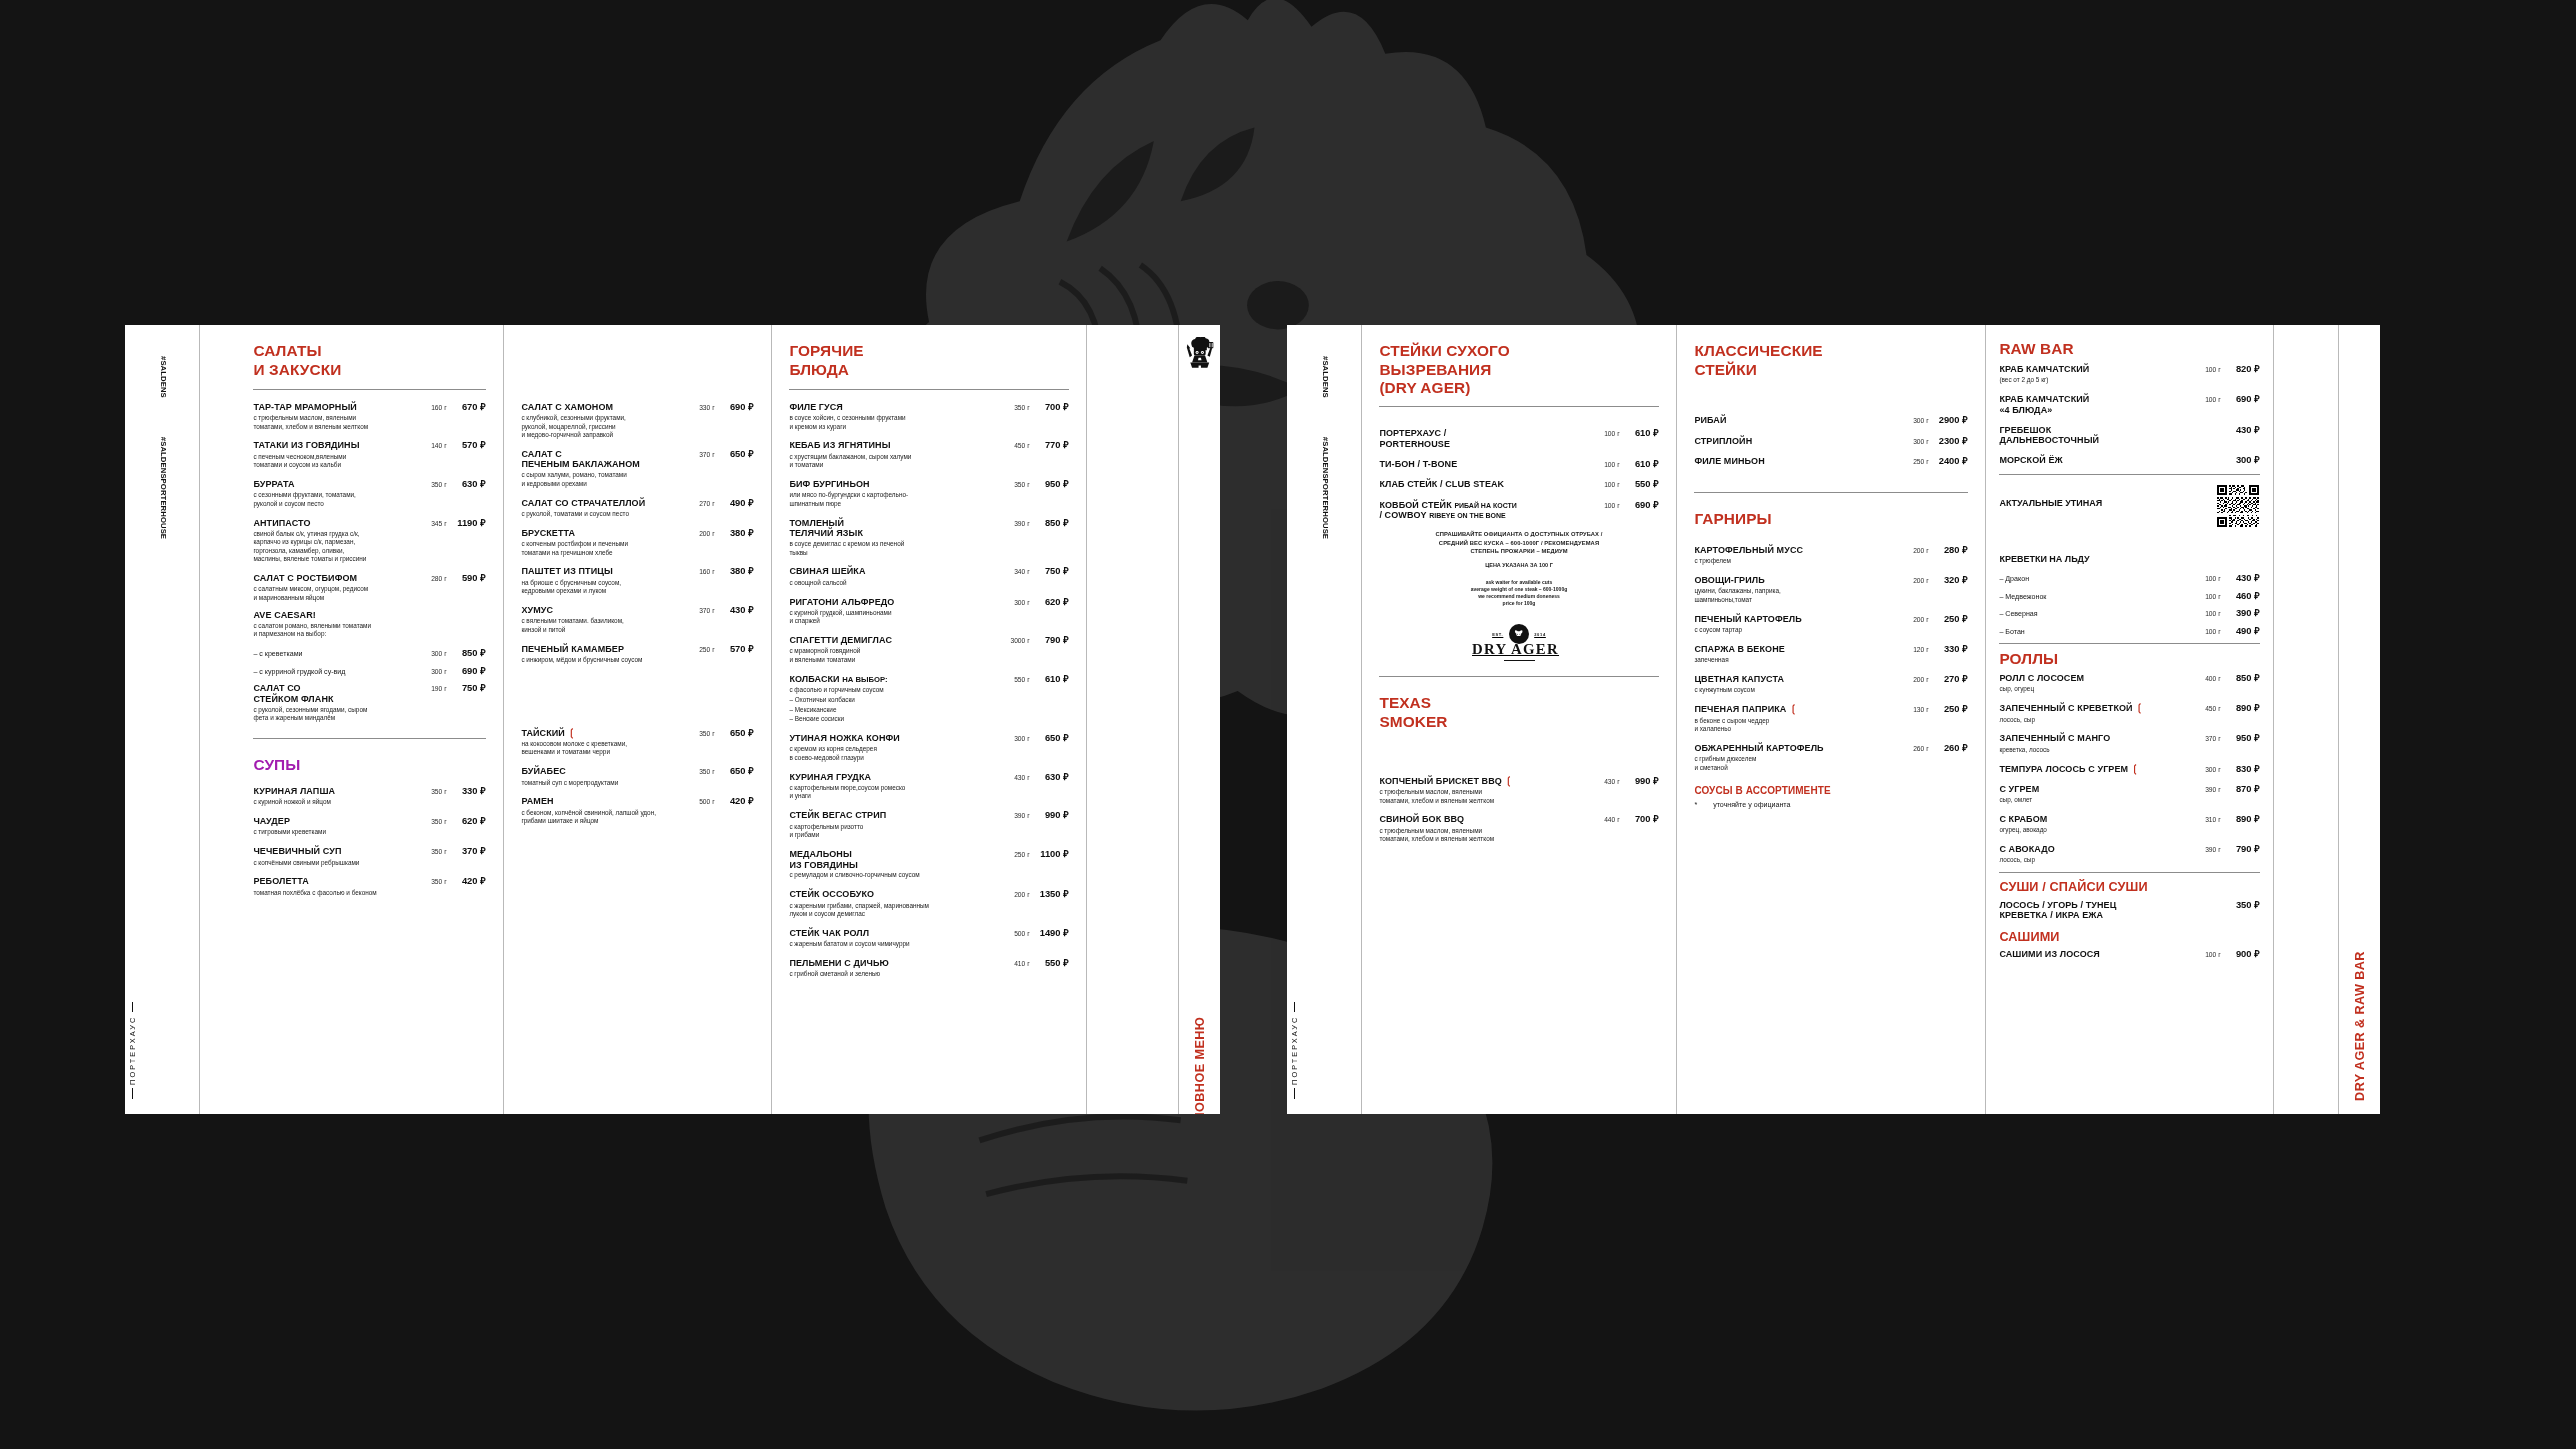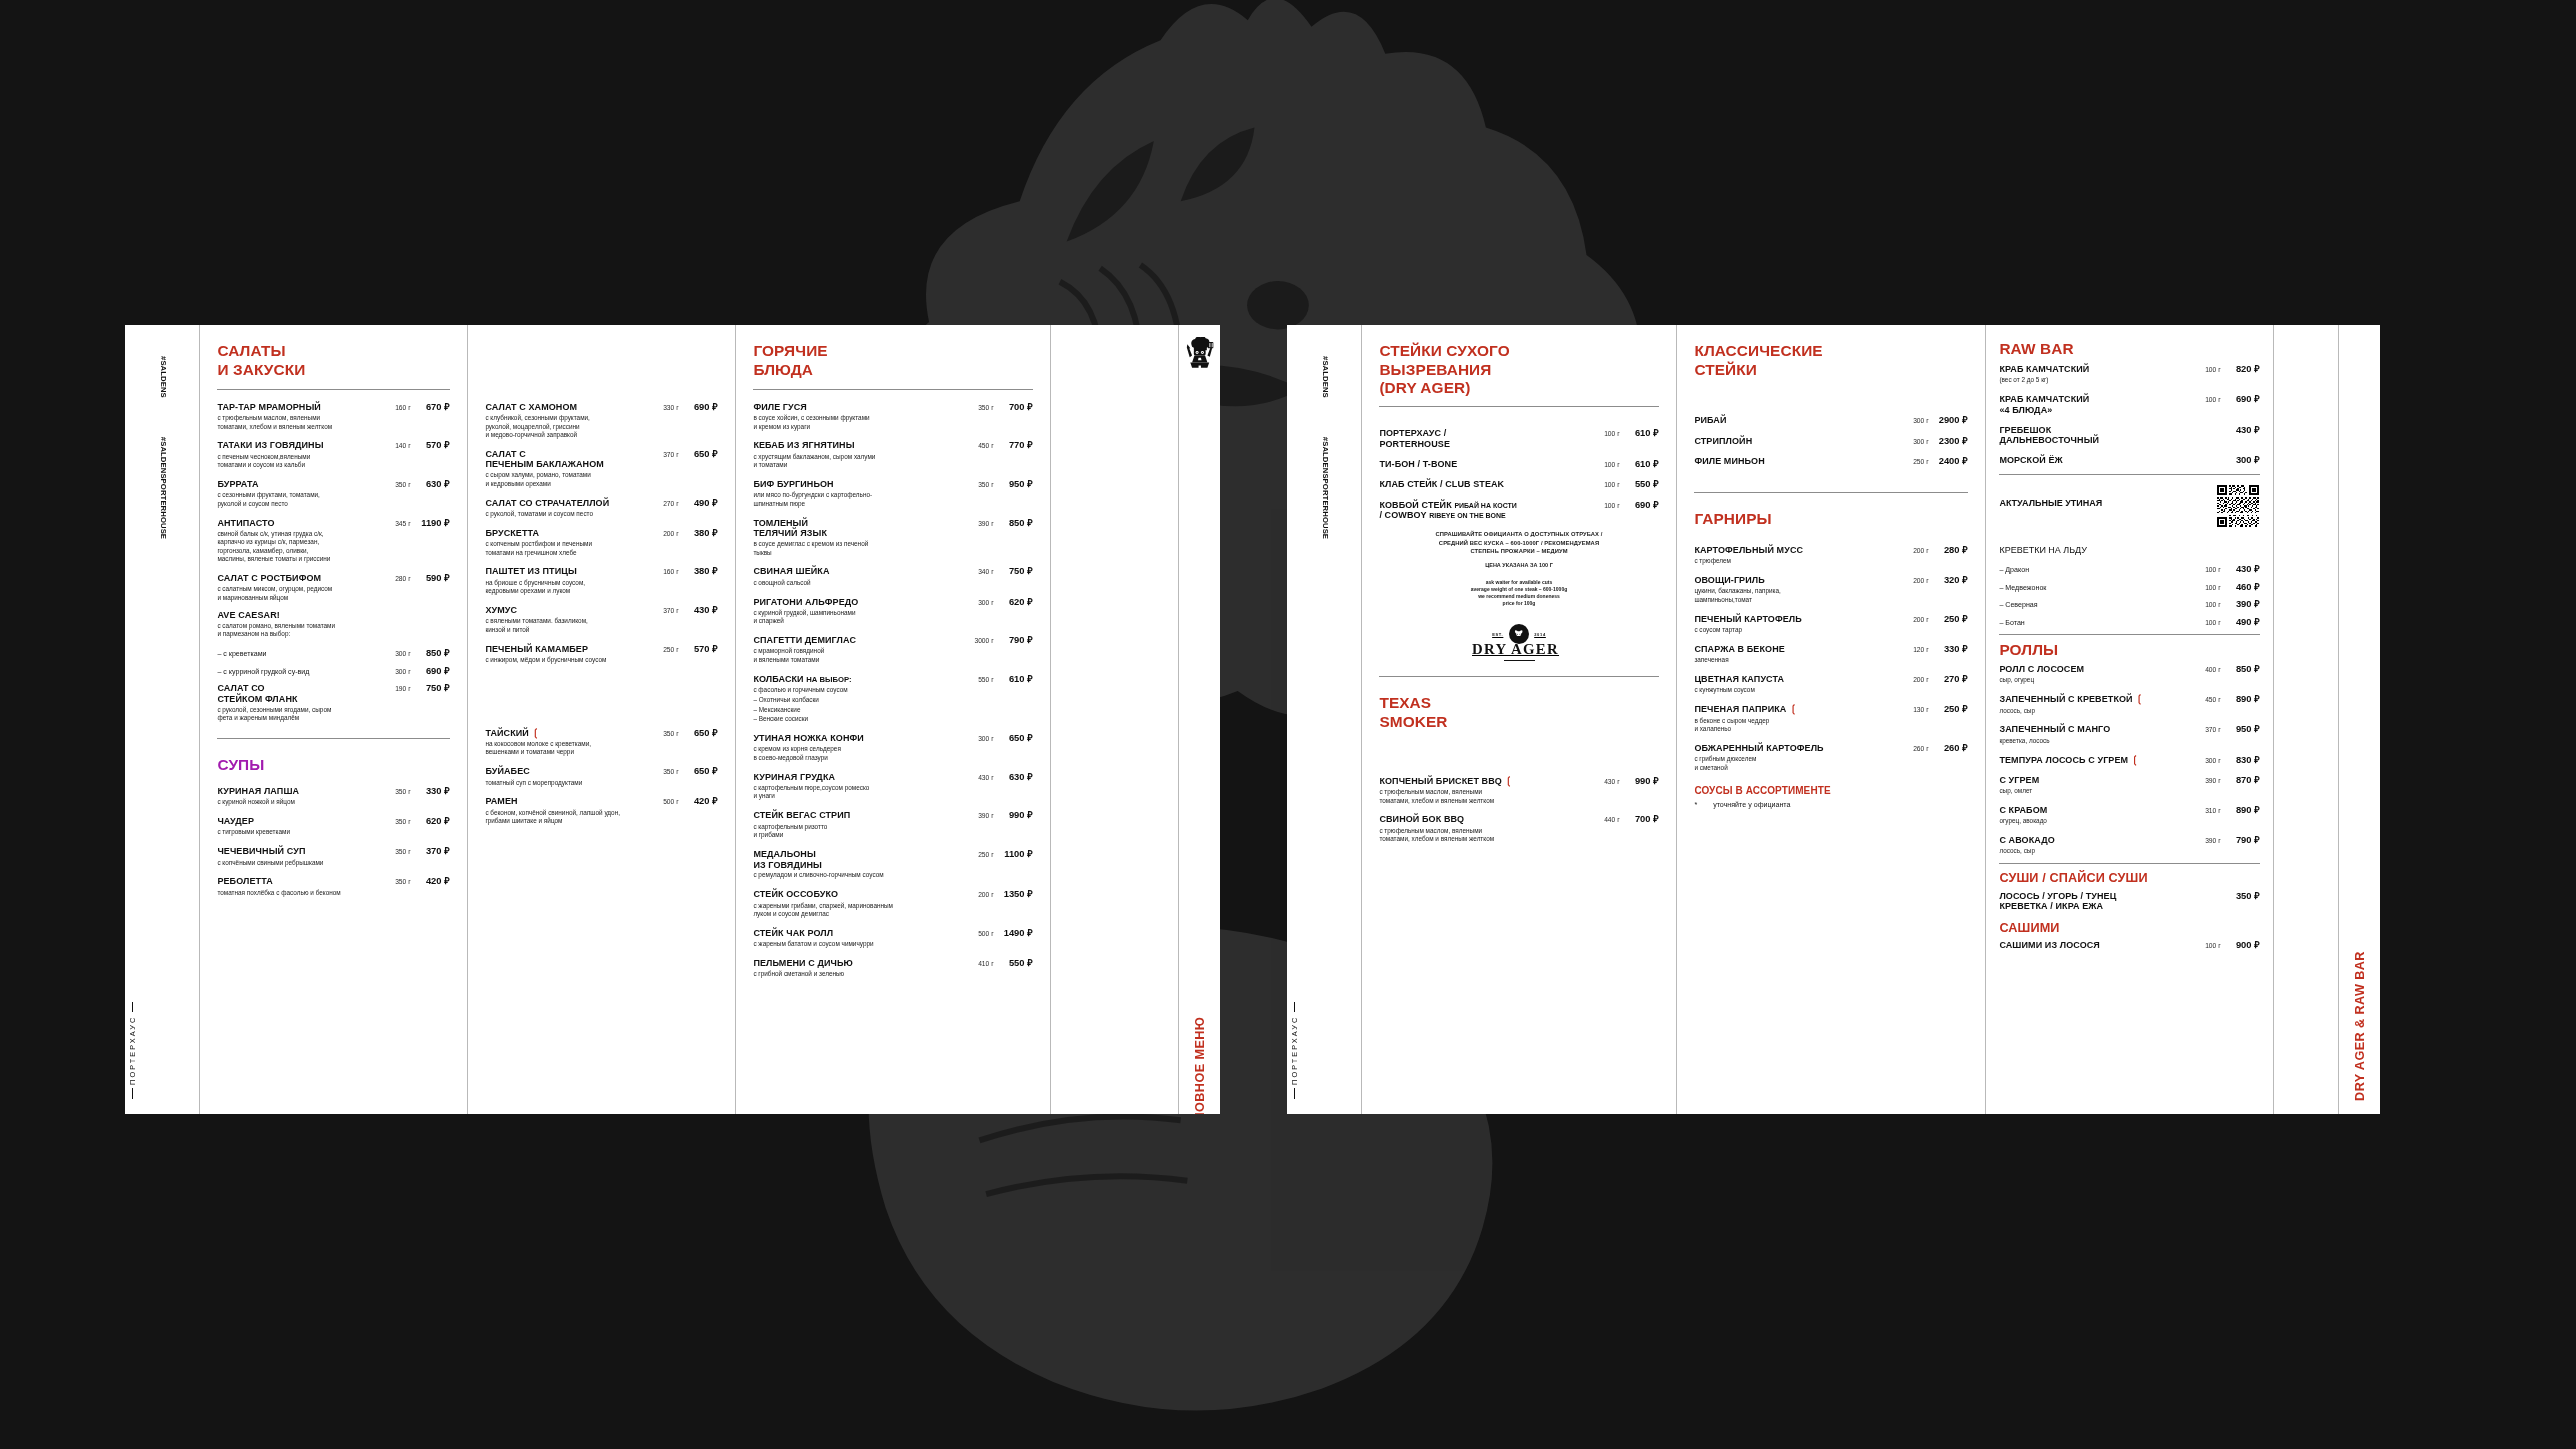--- a/index.html
+++ b/index.html
@@ -17,21 +17,21 @@
   #spread { position:absolute; inset:0; z-index:2; }
 
   .page {
     position:absolute;
     background:#ffffff;
     top:325px;
     height:789px;
     display:flex;
     overflow:hidden;
   }
-  #page-left  { left:125px;  width:1095px; }
+  #page-left  { left:125px;  width:1095px;gap:36px; }
   #page-right { left:1287px; width:1093px; }
 
   
   .gutter {
     position:relative;
     width:75px;
     flex:0 0 75px;
     border-right:0.7px solid #b9b9b9;
   }
   .hash-wrap{
@@ -1050,21 +1050,21 @@
               <rect x="10" y="31" width="2" height="1"></rect>
                 <rect x="14" y="31" width="1" height="1"></rect>
                 <rect x="18" y="31" width="2" height="1"></rect>
                 <rect x="22" y="31" width="1" height="1"></rect>
                 <rect x="25" y="31" width="1" height="1"></rect>
                 <rect x="29" y="31" width="2" height="1"></rect>
             </g>
           </svg>
         </div>
 
-        <div style="font-size:9px;font-weight:400;color:#101010;margin-top:6px">КРЕВЕТКИ НА ЛЬДУ</div>
+        <div style="font-size:9px;font-weight:700;color:#101010;margin-top:15px">КРЕВЕТКИ НА ЛЬДУ</div>
         <div id="R3-shrimp" style="padding-top:2.7px">
             <div class="sub-line">
               <span class="sname">– Дракон</span>
               <span class="iw">100 г</span>
               <span class="ip">430 ₽</span>
             </div>
             <div class="sub-line">
               <span class="sname">– Медвежонок</span>
               <span class="iw">100 г</span>
               <span class="ip">460 ₽</span>

